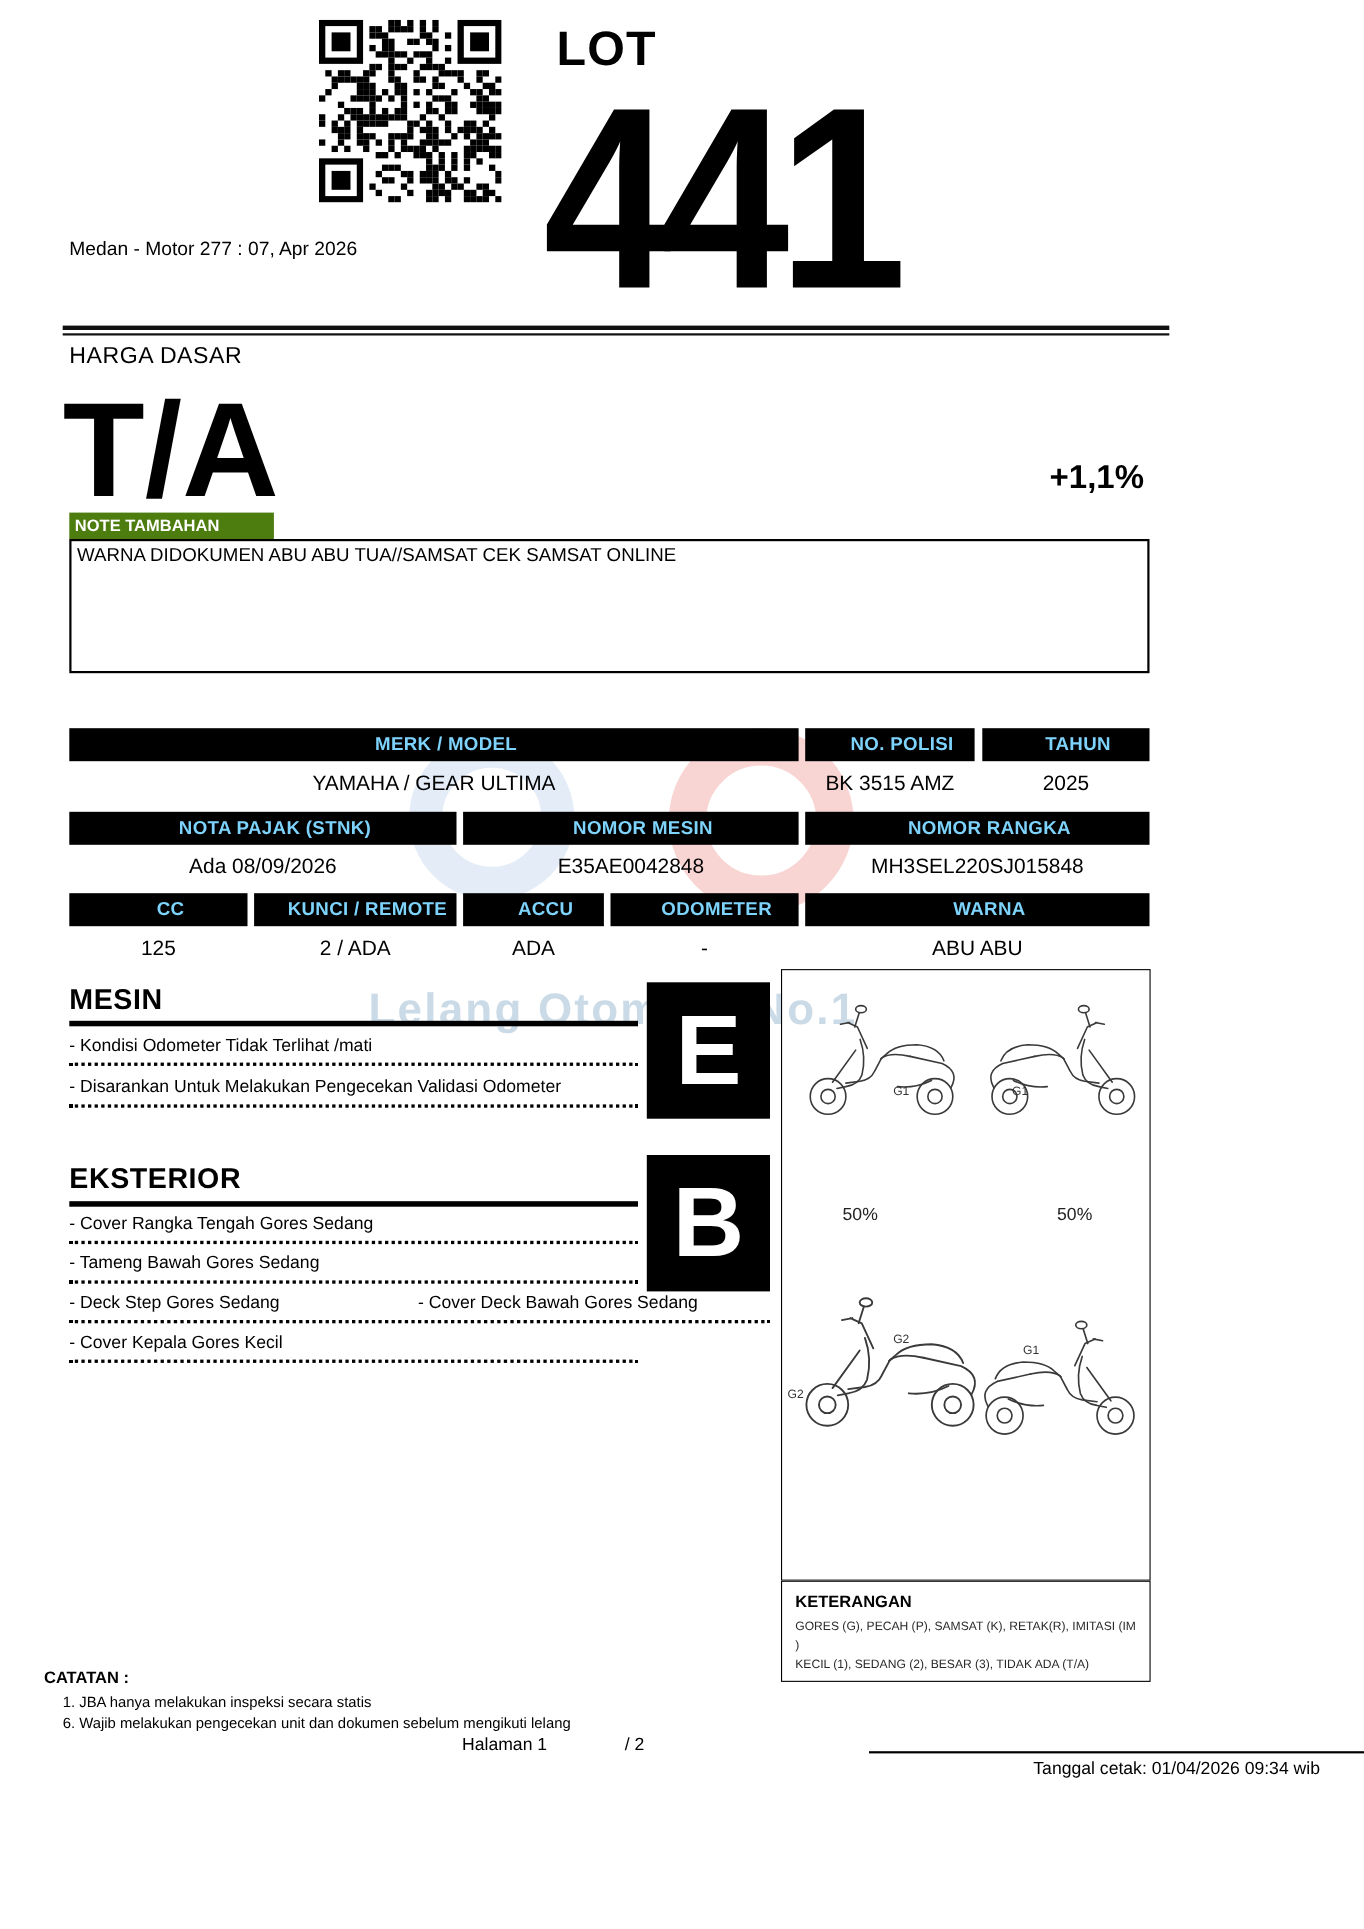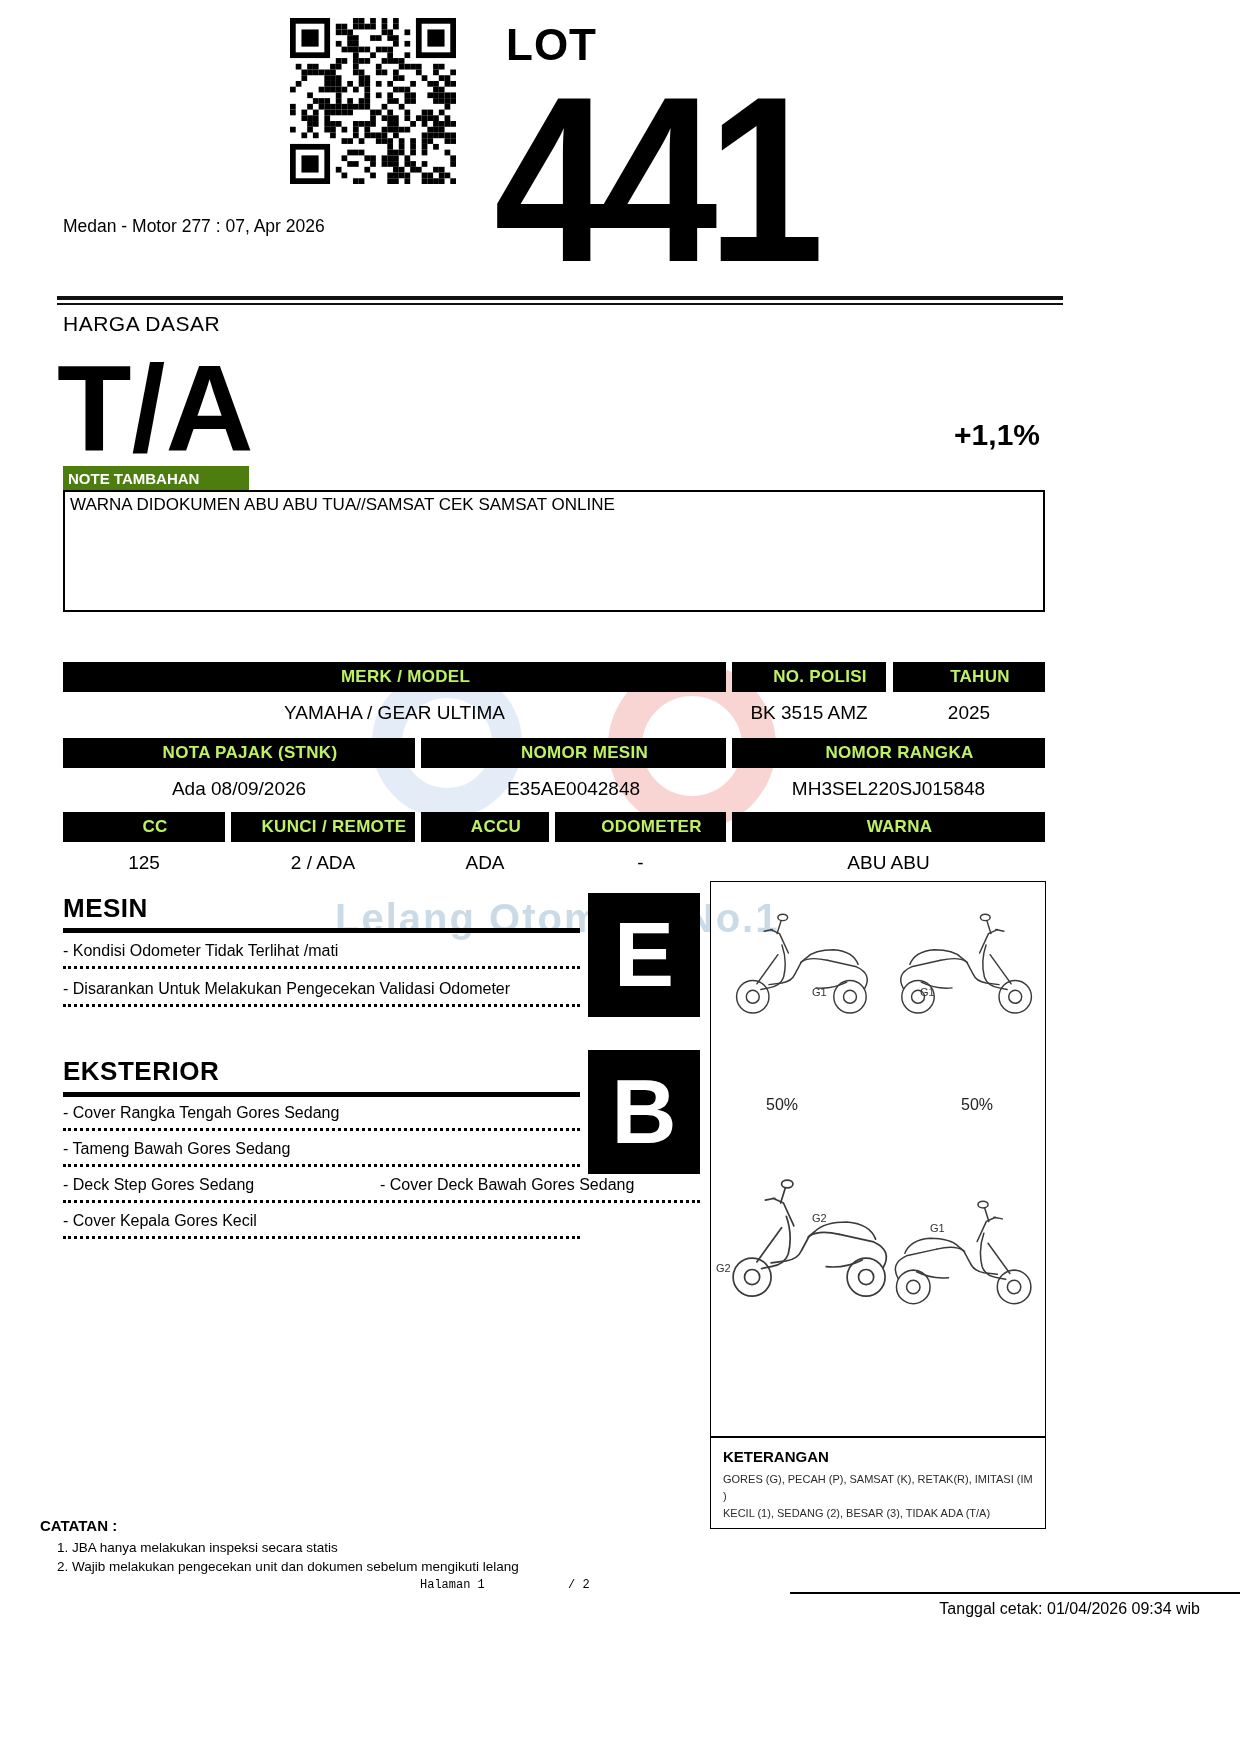--- a/index.html
+++ b/index.html
@@ -20,40 +20,40 @@
   .double-rule { border-top:4px solid #111; border-bottom:2px solid #111; height:9px; }
 
   .harga-label { font-size:21px; letter-spacing:0.5px; }
   .harga-value { font-size:122px; font-weight:bold; line-height:1; }
   .increment { font-size:30px; font-weight:bold; }
 
   .black-tag { background:#4d7c0f; color:#fff; font-weight:bold; font-size:15px;
     display:flex; align-items:center; padding-left:5px; }
   .note-box { border:2px solid #000; font-size:17px; padding:3px 5px; }
 
-  .hdr-bar { background:#000; color:#bef264; font-weight:bold; font-size:17px; height:30px;
+  .hdr-bar { background:#000; color:#7dd3fc; font-weight:bold; font-size:17px; height:30px;
     display:flex; align-items:center; justify-content:center; letter-spacing:0.3px;padding-left:22px; }
   .val { font-size:19px; height:34px; display:flex; align-items:center; justify-content:center; }
 
   .section-title { font-size:26px; font-weight:bold; letter-spacing:0.5px; }
   .thickbar { background:#000; height:5px; }
   .item { font-size:16px; height:27px; border-bottom:3px dotted #000; }
   .grade-box { background:#000; color:#fff; font-weight:bold; font-size:90px;
     display:flex; align-items:center; justify-content:center; }
 
   .diagram-box { border:1.5px solid #000; background:transparent; }
   .keterangan-box { border:1.5px solid #000; background:#fff; }
   .ket-title { font-size:15px; font-weight:bold; }
   .ket-line { font-size:11px; color:#2a2a2a; line-height:17px; }
   .pct { font-size:16px; color:#222; }
   .glabel { font-size:11px; color:#333; }
 
   .catatan-title { font-size:15px; font-weight:bold; }
   .catatan-item { font-size:13.5px; line-height:19px; }
-  .page-num { font-size:12px;font-family:Liberation Mono, monospace; }
+  .page-num { font-size:16px; }
   .print-rule { border-top:2.5px solid #000; }
   .print-date { font-size:16px; }
 
   .wm-text { font-size:40px; font-weight:bold; color:#a8c4d8; opacity:0.6; letter-spacing:2px; white-space:nowrap; }
   .wm-ring-red { width:168px; height:168px; border-radius:50%; border:34px solid #e4574a; opacity:0.25; }
   .wm-ring-blue { width:150px; height:150px; border-radius:50%; border:30px solid #4682c8; opacity:0.15; }
 </style>
 </head>
 <body>
 
@@ -493,19 +493,19 @@
 <div class="abs z1 glabel" style="left:716px; top:1262px;">G2</div>
 
 <div class="abs z1 keterangan-box" style="left:710px; top:1437px; width:336px; height:92px; padding:10px 12px;">
   <div class="ket-title">KETERANGAN</div>
   <div class="ket-line" style="margin-top:6px;">GORES (G), PECAH (P), SAMSAT (K), RETAK(R), IMITASI (IM )</div>
   <div class="ket-line">KECIL (1), SEDANG (2), BESAR (3), TIDAK ADA (T/A)</div>
 </div>
 
 <div class="abs z1 catatan-title" style="left:40px; top:1517px;">CATATAN :</div>
 <div class="abs z1 catatan-item" style="left:57px; top:1538px;">1. JBA hanya melakukan inspeksi secara statis</div>
-<div class="abs z1 catatan-item" style="left:57px; top:1557px;">2. Wajib melakukan pengecekan unit dan dokumen sebelum mengikuti lelang</div>
+<div class="abs z1 catatan-item" style="left:57px; top:1557px;">6. Wajib melakukan pengecekan unit dan dokumen sebelum mengikuti lelang</div>
 
 <div class="abs z1 page-num" style="left:420px; top:1578px;">Halaman 1</div>
 <div class="abs z1 page-num" style="left:568px; top:1578px;">/ 2</div>
 
 <div class="abs z1 print-rule" style="left:790px; top:1592px; width:450px;"></div>
 <div class="abs z1 print-date" style="left:790px; top:1600px; width:410px; text-align:right;">Tanggal cetak: 01/04/2026 09:34 wib</div>
 
 </body></html>

